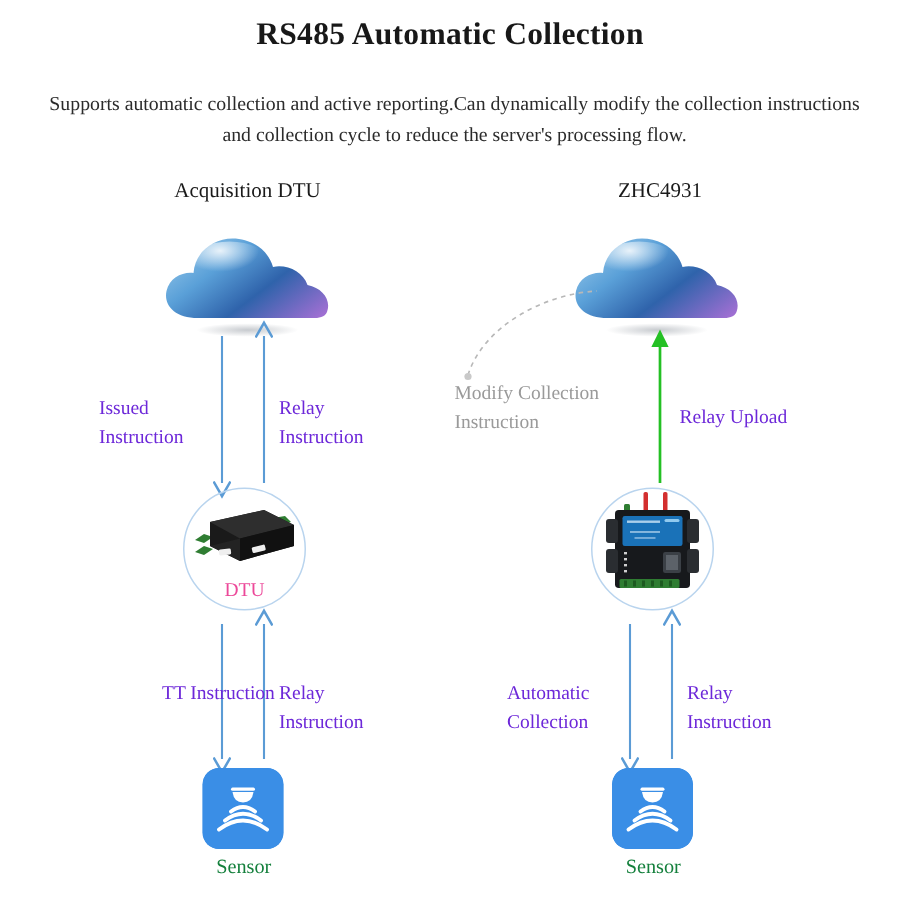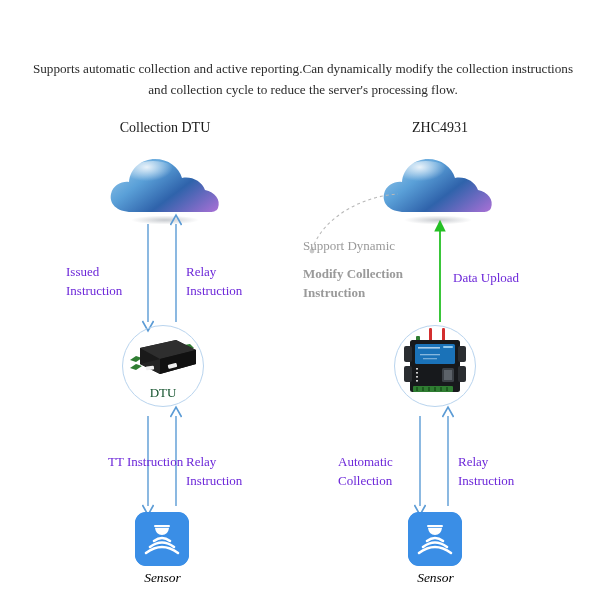--- a/index.html
+++ b/index.html
@@ -51,64 +51,65 @@
     box-sizing:border-box;
   }
   #device-left-circle{left:122px;top:325px;}
   #device-right-circle{left:394px;top:325px;}
 
   .device-img{position:absolute;}
   #dtu-img{left:126px;top:332px;width:74px;height:48px;}
   #zhc-img{left:402px;top:326px;width:66px;height:72px;}
 
   .device-name{
-    position:absolute;font-size:13px;color:#14532d;text-align:center;white-space:nowrap;
+    position:absolute;font-size:13px;color:#ec4899;text-align:center;white-space:nowrap;
   }
   #dtu-name{left:122px;top:385px;width:82px;}
 
   
   .sensor-icon{
     position:absolute;width:54px;height:54px;border-radius:11px;
     background:#3a8ee6;
   }
   #sensor-left-icon{left:135px;top:512px;}
   #sensor-right-icon{left:408px;top:512px;}
   .sensor-label{
-    position:absolute;font-size:13.5px;color:#000000;text-align:center;white-space:nowrap;font-style:italic;
+    position:absolute;font-size:13.5px;color:#15803d;text-align:center;white-space:nowrap;
   }
   #sensor-left-label{left:105px;top:570px;width:115px;}
   #sensor-right-label{left:378px;top:570px;width:115px;}
 
   
   .arrow-label{
     position:absolute;font-size:13px;line-height:19px;color:#6d28d9;white-space:nowrap;
   }
   .arrow-label.gray{color:#9a9a9a;}
   .arrow-label.right-align{text-align:right;}
 
   #lbl-issued{left:66px;top:262px;}
   #lbl-relay-top-left{left:186px;top:262px;}
   #lbl-support-dynamic{left:303px;top:236px;}
-  #lbl-modify-collection{left:303px;top:264px;font-weight:bold;}
+  #lbl-modify-collection{left:303px;top:252px;}
   #lbl-data-upload{left:453px;top:268px;}
   #lbl-tt{left:60px;top:452px;margin-left:48px;}
   #lbl-relay-bot-left{left:186px;top:452px;}
   #lbl-auto-acq{left:338px;top:452px;}
   #lbl-relay-bot-right{left:458px;top:452px;}
 
   svg.layer{position:absolute;left:0;top:0;width:600px;height:600px;pointer-events:none;}
 </style>
 </head>
 <body>
 
 <div class="page">
 
+  <div class="title">RS485 Automatic Collection</div>
   <div class="subtitle">Supports automatic collection and active reporting.Can dynamically modify the collection instructions and collection cycle to reduce the server's processing flow.</div>
 
-  <div class="col-label" id="label-left-col">Collection DTU</div>
+  <div class="col-label" id="label-left-col">Acquisition DTU</div>
   <div class="col-label" id="label-right-col">ZHC4931</div>
 
   <svg class="cloud" id="cloud-left" viewBox="0 0 120 78">
     <defs>
       <linearGradient id="cg1" x1="0" y1="0.25" x2="1" y2="0.9">
         <stop offset="0%" stop-color="#8fc3e8"></stop>
         <stop offset="28%" stop-color="#5aa0d8"></stop>
         <stop offset="60%" stop-color="#2f63ab"></stop>
         <stop offset="100%" stop-color="#9e6fd2"></stop>
       </linearGradient>
@@ -210,28 +211,27 @@
   <div class="arrow-label" id="lbl-issued">
     <div>Issued</div>
     <div>Instruction</div>
   </div>
 
   <div class="arrow-label" id="lbl-relay-top-left">
     <div>Relay</div>
     <div>Instruction</div>
   </div>
 
-  <div class="arrow-label gray" id="lbl-support-dynamic">Support Dynamic</div>
 
   <div class="arrow-label gray" id="lbl-modify-collection">
     <div>Modify Collection</div>
     <div>Instruction</div>
   </div>
 
-  <div class="arrow-label" id="lbl-data-upload">Data Upload</div>
+  <div class="arrow-label" id="lbl-data-upload">Relay Upload</div>
 
   <div class="arrow-label right-align" id="lbl-tt">TT Instruction</div>
 
   <div class="arrow-label" id="lbl-relay-bot-left">
     <div>Relay</div>
     <div>Instruction</div>
   </div>
 
   <div class="arrow-label" id="lbl-auto-acq">
     <div>Automatic</div>

